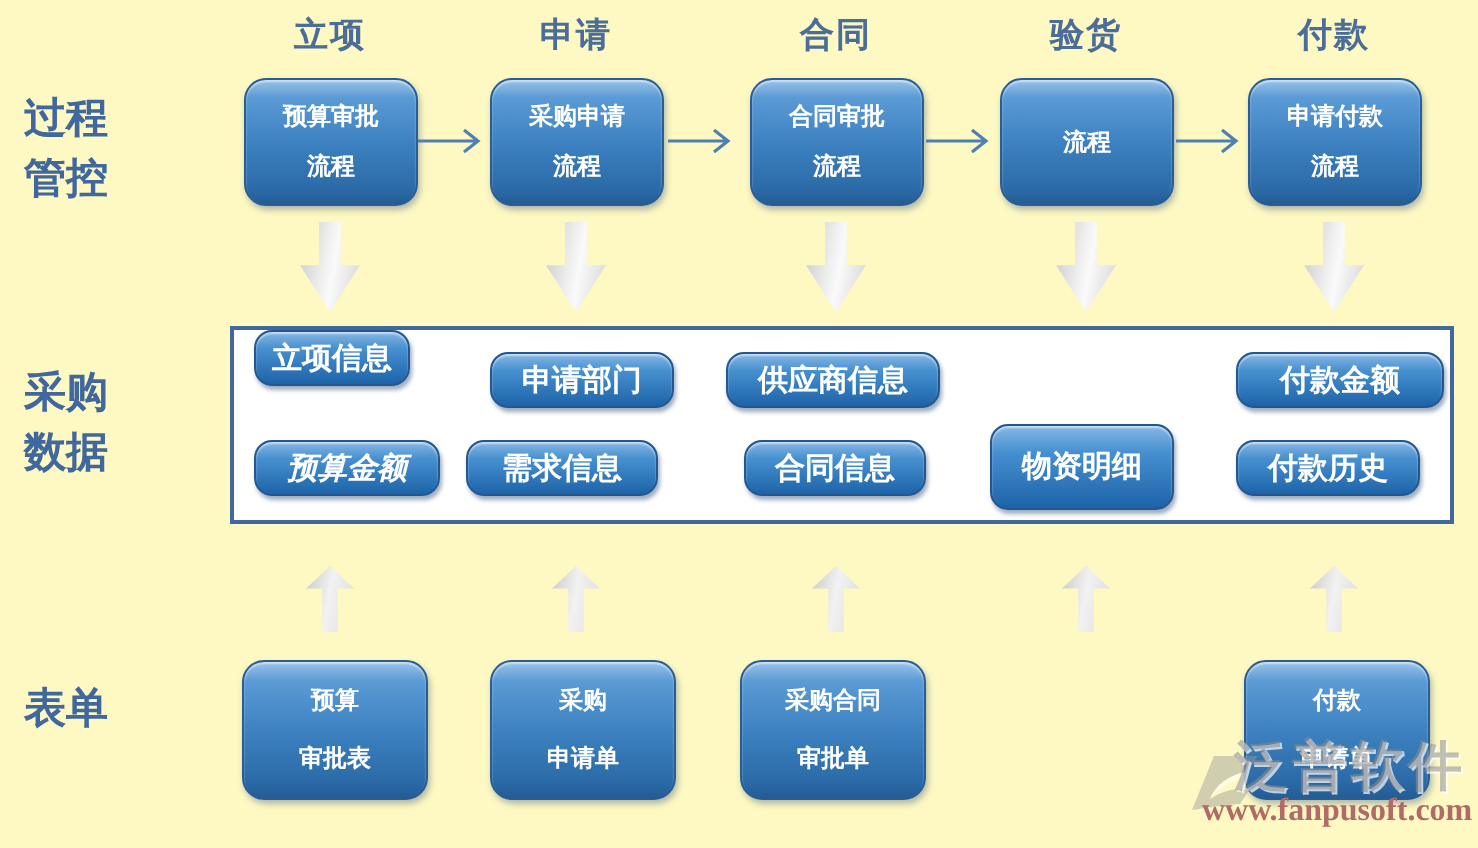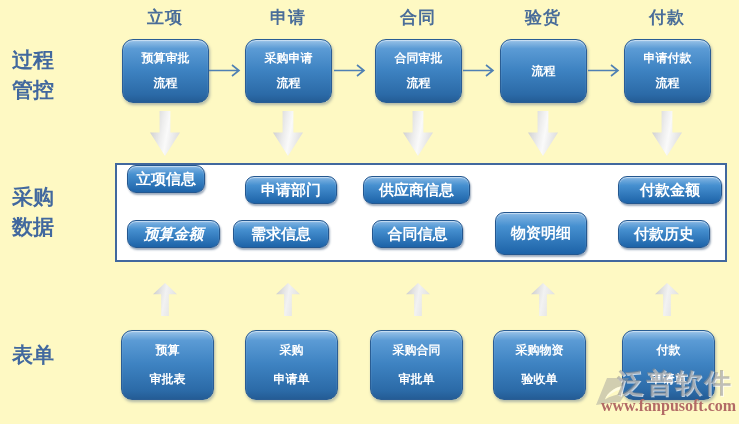--- a/index.html
+++ b/index.html
@@ -187,24 +187,20 @@
     <span>审批表</span>
   </div>
   <div class="form-box fb1">
     <span>采购</span>
     <span>申请单</span>
   </div>
   <div class="form-box fb2">
     <span>采购合同</span>
     <span>审批单</span>
   </div>
-  <div class="form-box fb3">
-    <span>采购物资</span>
-    <span>验收单</span>
-  </div>
   <div class="form-box fb4">
     <span>付款</span>
     <span>申请单</span>
   </div>
 
   <svg class="wm-logo" viewBox="0 0 40 40">
     <path d="M4 33 L15 6 L37 6 L31 14 C22 15.5 15.5 21 13 27.5 C19 23.5 27 21.5 33 22.5 L28 30 C20 30.5 11 32 4 33 Z" fill="#9a9a9a" opacity="0.75"></path>
     <path d="M13 27.5 C15.5 21 22 15.5 31 14 L29 17.5 C22 19 16.5 23 13 27.5 Z" fill="#ffffff" opacity="0.9"></path>
   </svg>
   <div class="wm-brand">泛普软件</div>

